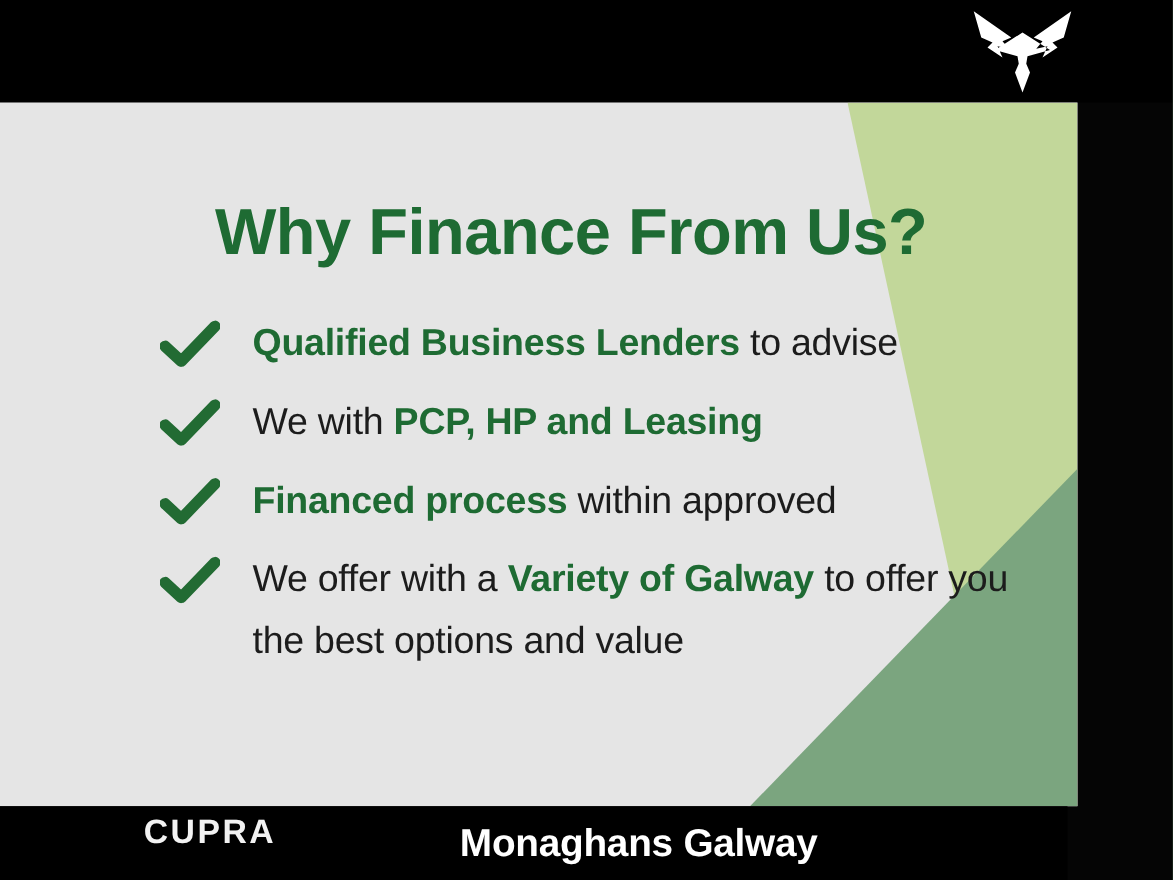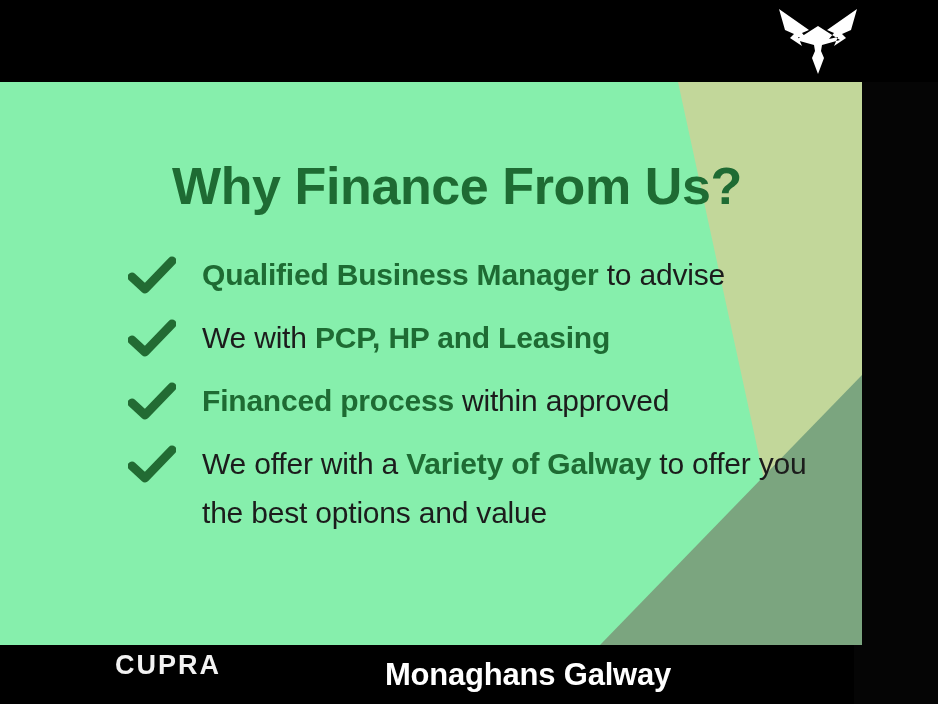--- a/index.html
+++ b/index.html
@@ -33,21 +33,21 @@
     left: 776px; top: 6px;
     width: 84px; height: 70px;
   }
   .cupra-mark svg { display: block; width: 84px; height: 70px; }
 
   
   .panel {
     position: absolute;
     left: 0; top: 82px;
     width: 862px; height: 563px;
-    background: #86efac;
+    background: #e5e5e5;
     overflow: hidden;
   }
   .tri-light {
     position: absolute;
     left: 0; top: 0;
     width: 862px; height: 563px;
     
     clip-path: polygon(678px 0px, 862px 0px, 862px 563px, 800px 563px);
     background: #c2d79a;
   }
@@ -133,21 +133,20 @@
     position: absolute;
     left: 0px; top: 12px;
     width: 862px;
     text-align: center;
     font-size: 31px;
     font-weight: bold;
     color: #ffffff;
     letter-spacing: -0.2px;
     padding-left: 160px;
     box-sizing: border-box;
-    margin-left: 17px;
   }
 </style>
 </head>
 <body>
 
 <div class="slide">
 
   <div class="topbar">
     <div class="cupra-mark">
       <svg viewBox="0 0 84 70" xmlns="http://www.w3.org/2000/svg">
@@ -165,21 +164,21 @@
     <div class="title">Why Finance From Us?</div>
 
     <div class="bullets">
 
       <div class="bullet">
         <span class="check">
           <svg viewBox="0 0 48 40" xmlns="http://www.w3.org/2000/svg">
             <path d="M4 21 L17 33 L44 5" fill="none" stroke="#226b33" stroke-width="9" stroke-linecap="round" stroke-linejoin="round"></path>
           </svg>
         </span>
-        <span class="btext"><span></span><span class="hl">Qualified Business Manager</span><span> to advise</span></span>
+        <span class="btext"><span></span><span class="hl">Qualified Business Lenders</span><span> to advise</span></span>
       </div>
 
       <div class="bullet">
         <span class="check">
           <svg viewBox="0 0 48 40" xmlns="http://www.w3.org/2000/svg">
             <path d="M4 21 L17 33 L44 5" fill="none" stroke="#226b33" stroke-width="9" stroke-linecap="round" stroke-linejoin="round"></path>
           </svg>
         </span>
         <span class="btext"><span>We with </span><span class="hl">PCP, HP and Leasing</span><span></span></span>
       </div>

